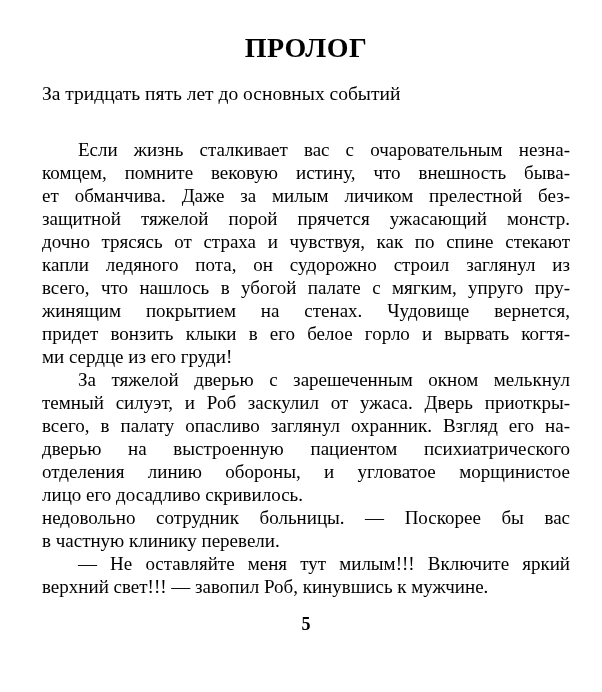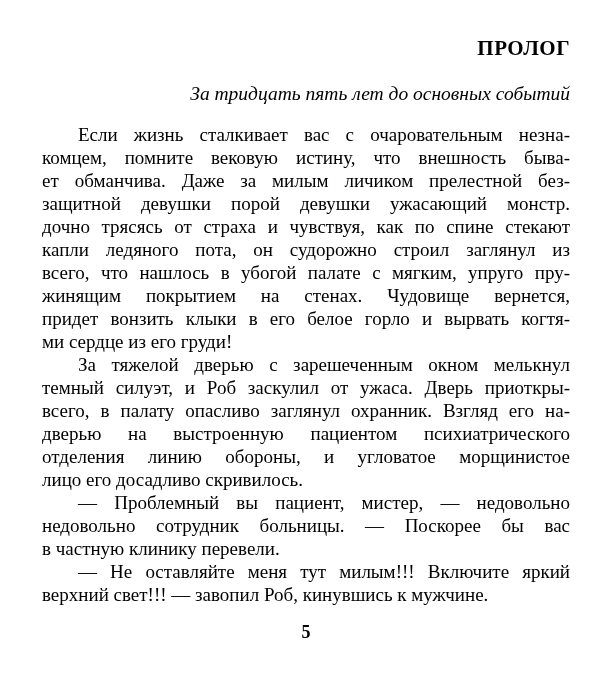--- a/index.html
+++ b/index.html
@@ -20,36 +20,35 @@
     width: 602px;
     height: 692px;
     background: #ffffff;
   }
   .text-col {
     margin-left: 42px;
     width: 528px;
   }
   .title {
     margin: 36px 0 0 0;
-    font-size: 21px;
+    font-size: 28px;
     line-height: 24px;
     font-weight: bold;
-    text-align: right;
+    text-align: center;
     letter-spacing: 0.5px;
     font-family: Liberation Serif, serif;
   }
   .subtitle {
     margin-top: 22px;
     font-size: 19.5px;
     line-height: 24px;
-    font-style: italic;
-    text-align: right;
+    text-align: left;
   }
   .body-text {
-    margin-top: 17px;
+    margin-top: 32px;
     font-size: 19px;
   }
   .para {
     margin: 0;
     padding: 0;
   }
   .line {
     height: 23px;
     line-height: 23px;
     text-align: justify;
@@ -82,21 +81,21 @@
     <h1 class="title">ПРОЛОГ</h1>
 
     <div class="subtitle">За тридцать пять лет до основных событий</div>
 
     <div class="body-text">
 
       <div class="para">
         <div class="line indent">Если жизнь сталкивает вас с очаровательным незна-</div>
         <div class="line">комцем, помните вековую истину, что внешность быва-</div>
         <div class="line">ет обманчива. Даже за милым личиком прелестной без-</div>
-        <div class="line">защитной девушки порой девушки ужасающий монстр.</div>
+        <div class="line">защитной тяжелой порой прячется ужасающий монстр.</div>
       </div>
 
       <div class="para">
         <div class="line">дочно трясясь от страха и чувствуя, как по спине стекают</div>
         <div class="line">капли ледяного пота, он судорожно строил заглянул из</div>
         <div class="line">всего, что нашлось в убогой палате с мягким, упруго пру-</div>
         <div class="line">жинящим покрытием на стенах. Чудовище вернется,</div>
         <div class="line">придет вонзить клыки в его белое горло и вырвать когтя-</div>
         <div class="line last">ми сердце из его груди!</div>
       </div>
@@ -104,21 +103,20 @@
       <div class="para">
         <div class="line indent">За тяжелой дверью с зарешеченным окном мелькнул</div>
         <div class="line">темный силуэт, и Роб заскулил от ужаса. Дверь приоткры-</div>
         <div class="line">всего, в палату опасливо заглянул охранник. Взгляд его на-</div>
         <div class="line">дверью на выстроенную пациентом психиатрического</div>
         <div class="line">отделения линию обороны, и угловатое морщинистое</div>
         <div class="line last">лицо его досадливо скривилось.</div>
       </div>
 
       <div class="para">
-        <div class="line indent">— Проблемный вы пациент, мистер, — недовольно</div>
         <div class="line">недовольно сотрудник больницы. — Поскорее бы вас</div>
         <div class="line last">в частную клинику перевели.</div>
       </div>
 
       <div class="para">
         <div class="line indent">— Не оставляйте меня тут милым!!! Включите яркий</div>
         <div class="line last">верхний свет!!! — завопил Роб, кинувшись к мужчине.</div>
       </div>
 
     </div>

